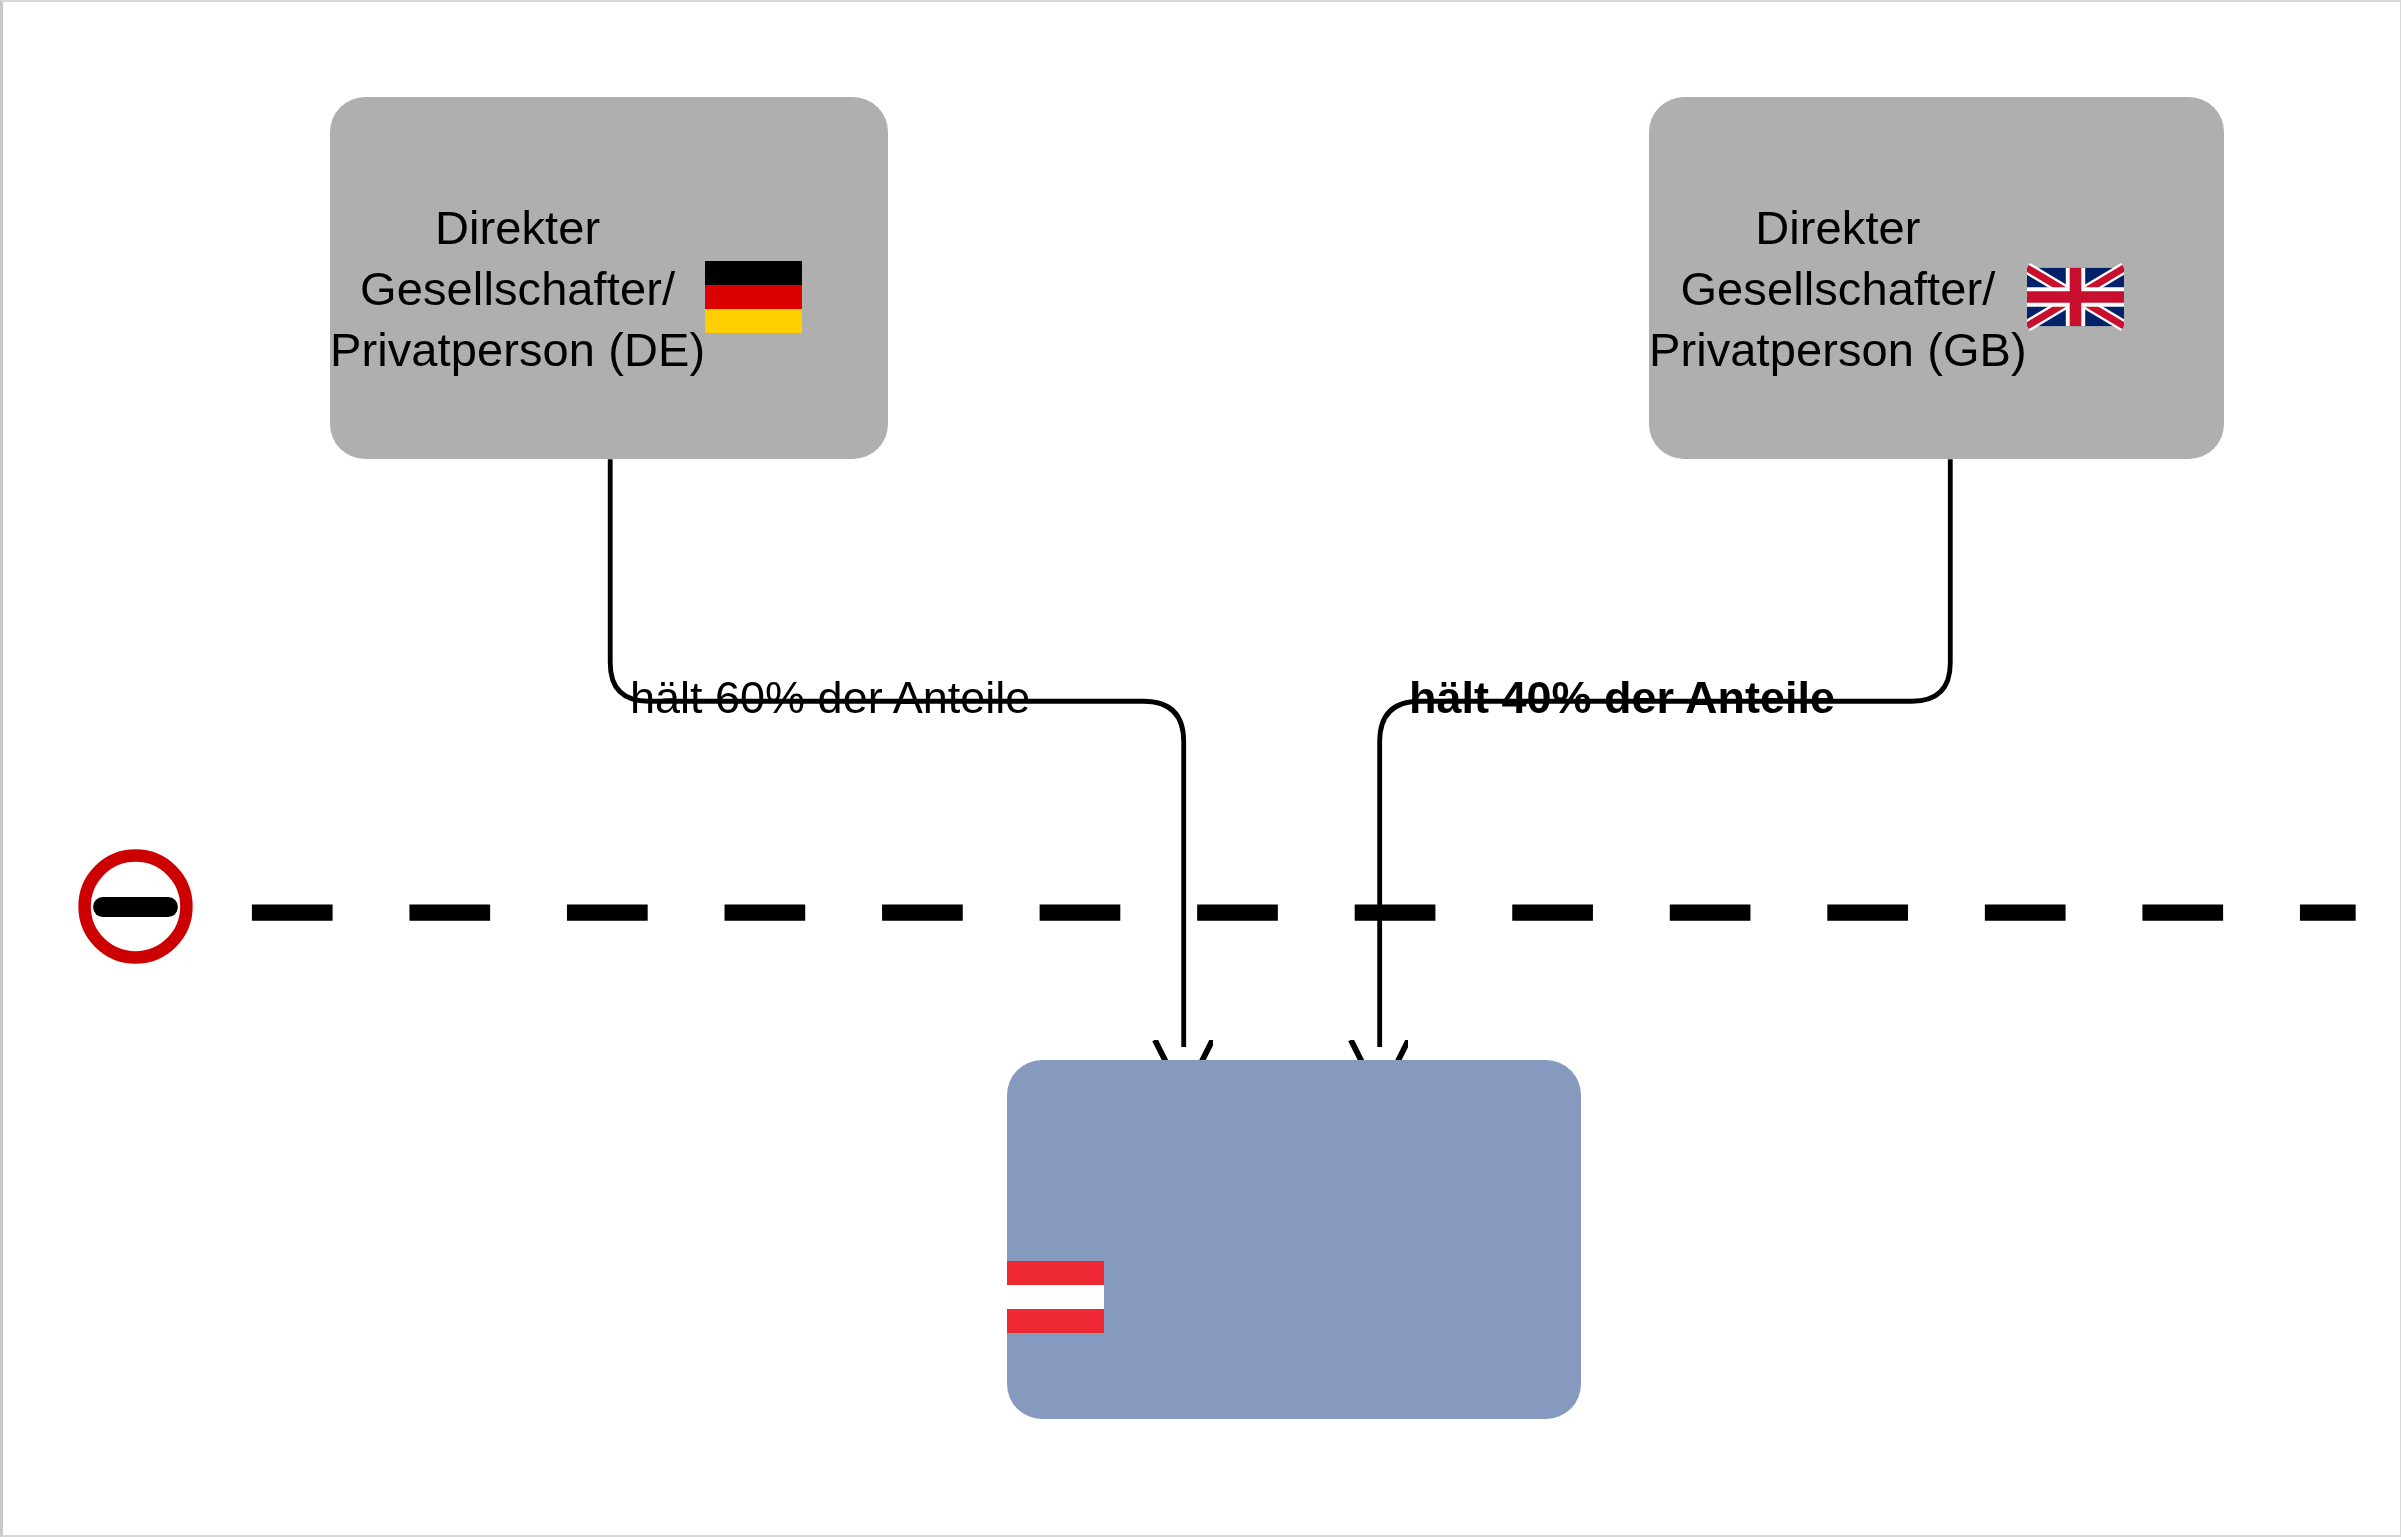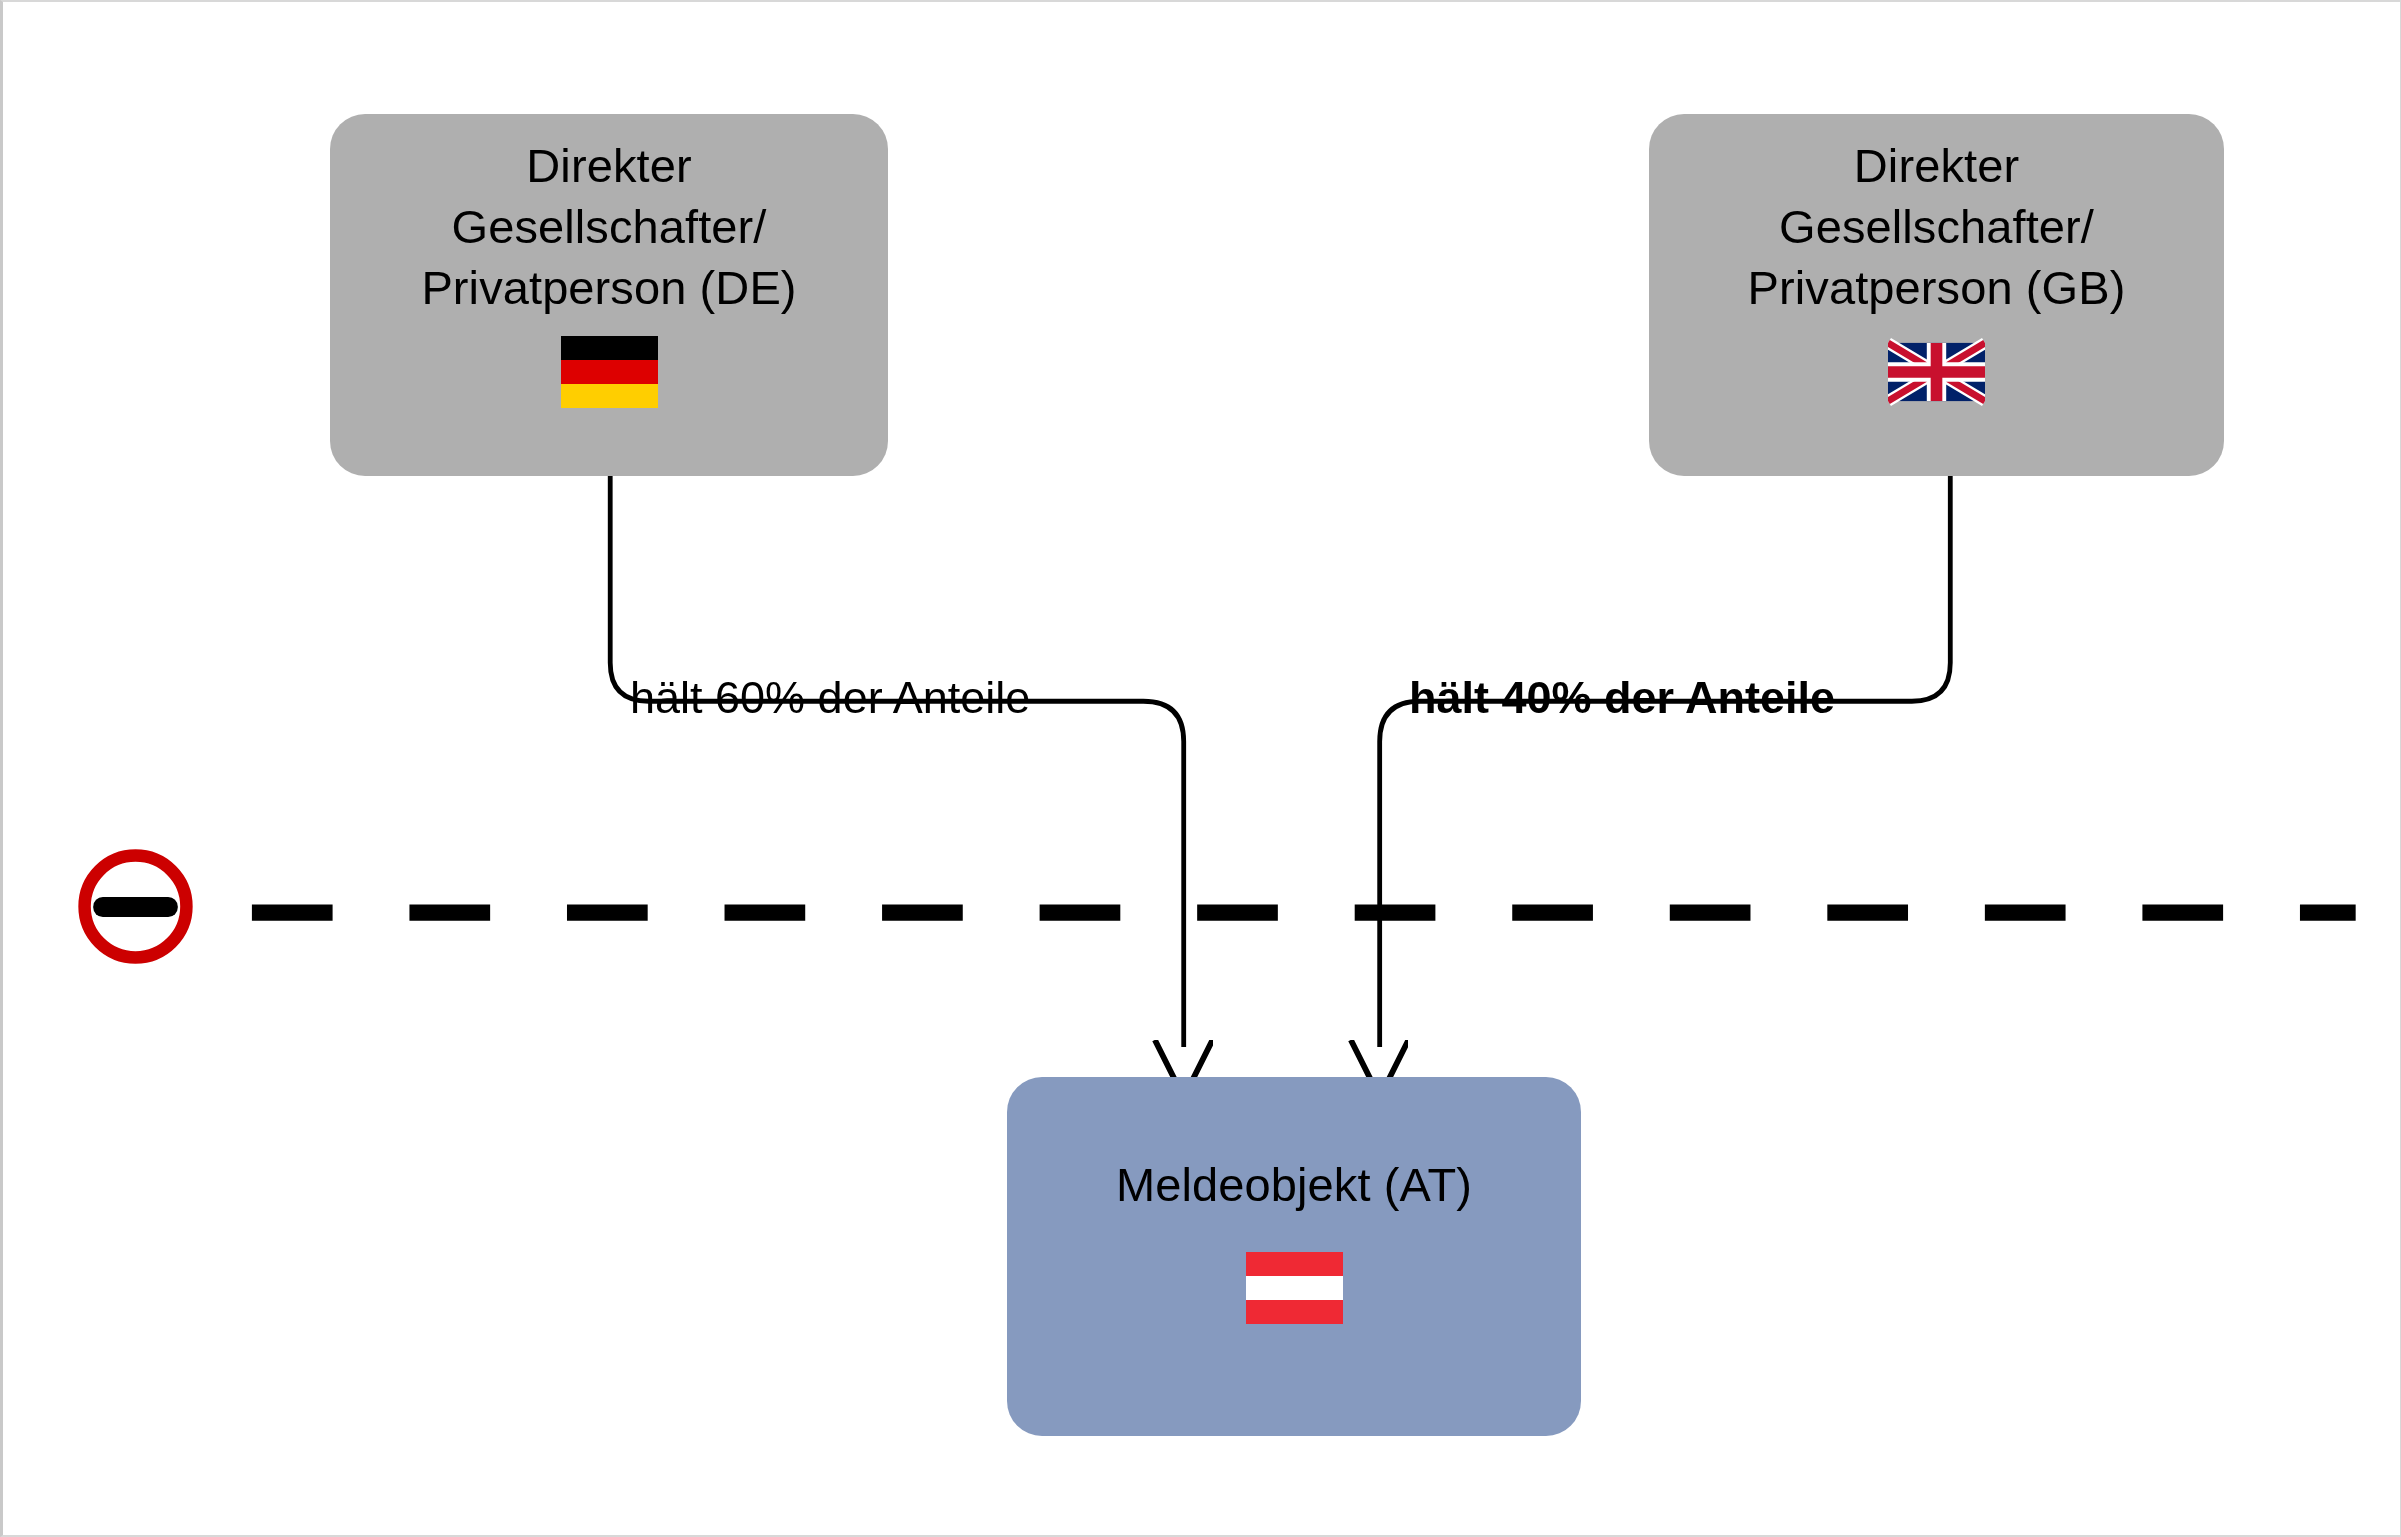--- a/index.html
+++ b/index.html
@@ -34,23 +34,22 @@
     left: 0; top: 0;
     width: 2402px;
     height: 1537px;
   }
   
   .node {
     position: absolute;
     box-sizing: border-box;
     border-radius: 35px;
     display: flex;
-    flex-direction: column;
+    flex-direction: row;
     align-items: center;
-    margin-top: 17px;
   }
   .node.shareholder {
     background: #afafaf;
     padding-top: 21px;
   }
   .node.target {
     background: #869abf;
     padding-top: 77px;
   }
   .node-label {
@@ -154,21 +153,20 @@
         <rect width="60" height="36" fill="#012169"></rect>
         <path d="M0,0 L60,36 M60,0 L0,36" stroke="#FFFFFF" stroke-width="7.2"></path>
         <path d="M0,0 L60,36 M60,0 L0,36" stroke="#C8102E" stroke-width="4.3"></path>
         <path d="M30,0 V36 M0,18 H60" stroke="#FFFFFF" stroke-width="12"></path>
         <path d="M30,0 V36 M0,18 H60" stroke="#C8102E" stroke-width="7.2"></path>
       </svg>
     </div>
   </div>
 
   <div class="node target" style="left:1007px; top:1060px; width:574px; height:359px;">
-    <div class="node-label">Meldeobjekt (AT)</div>
     <div class="flag flag-at">
       <div class="b1"></div>
         <div class="b2"></div>
         <div class="b3"></div>
     </div>
   </div>
 
   <div class="edge-label" style="left:630px; top:698px; transform:translateY(-50%);">hält 60% der Anteile</div>
 
   <div class="edge-label" style="left:1409px; top:698px; transform:translateY(-50%);font-weight:bold;">hält 40% der Anteile</div>

